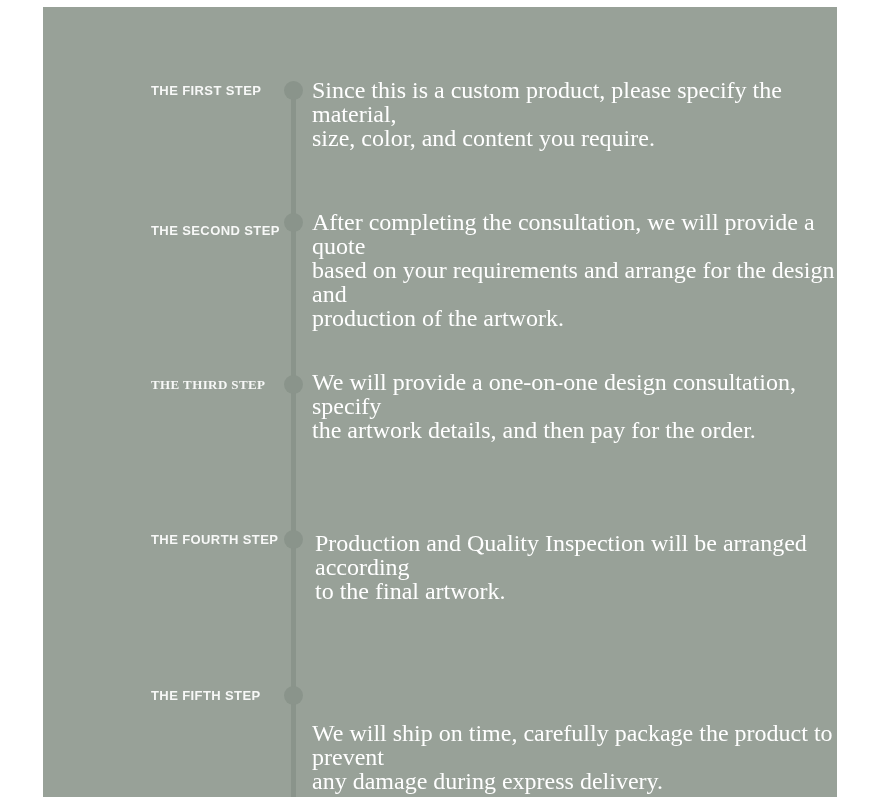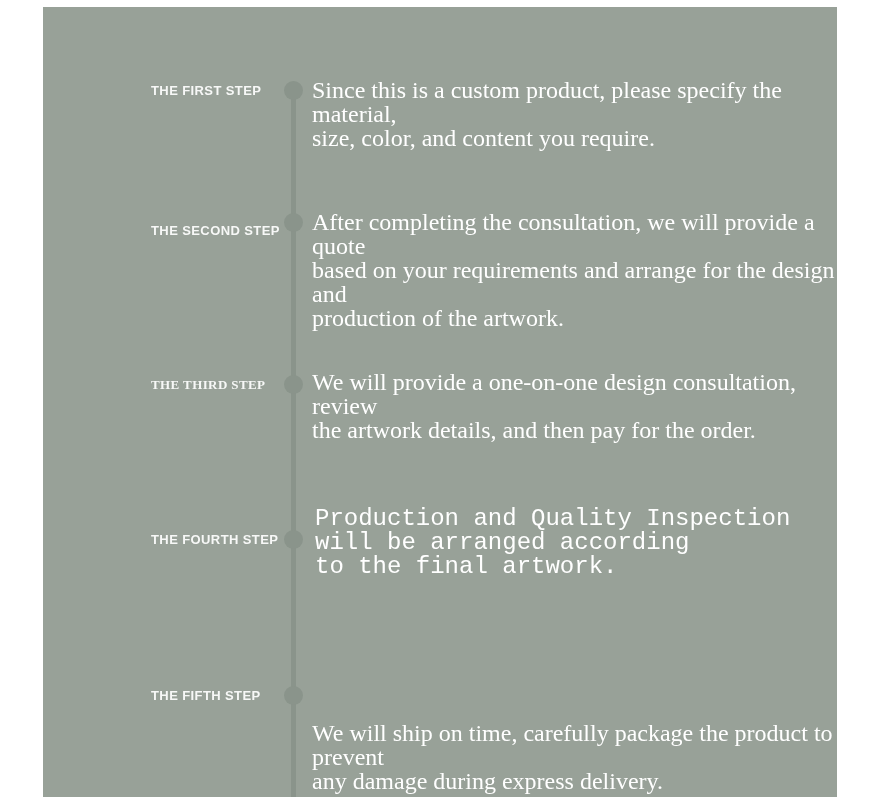--- a/index.html
+++ b/index.html
@@ -60,21 +60,21 @@
     font-family: "Liberation Serif", serif;
     font-size: 24px;
     line-height: 24px;
     color: #ffffff;
     white-space: pre-line;
   }
   
   .s1 .step-label { top: 76px; }  .s1 .step-dot { top: 74px; }  .s1 .step-desc { top: 71px; }
   .s2 .step-label { top: 216px; } .s2 .step-dot { top: 206px; } .s2 .step-desc { top: 203px; }
   .s3 .step-label { top: 370px; font-family: Liberation Serif, serif; } .s3 .step-dot { top: 368px; } .s3 .step-desc { top: 363px; }
-  .s4 .step-label { top: 525px; } .s4 .step-dot { top: 523px; } .s4 .step-desc { top: 500px; padding-left: 3px; font-family: Liberation Mono, monospace; }
+  .s4 .step-label { top: 525px; } .s4 .step-dot { top: 523px; } .s4 .step-desc { top: 524px; padding-left: 3px; }
   .s5 .step-label { top: 681px; } .s5 .step-dot { top: 679px; } .s5 .step-desc { top: 714px; }
 </style>
 </head>
 <body>
 
 <div class="canvas">
   <div class="panel">
 
     <div class="timeline-line"></div>
 
@@ -89,21 +89,21 @@
       <div class="step-label">THE SECOND STEP</div>
       <div class="step-dot"></div>
       <div class="step-desc">After completing the consultation, we will provide a quote
 based on your requirements and arrange for the design and
 production of the artwork.</div>
     </div>
 
     <div class="step s3">
       <div class="step-label">THE THIRD STEP</div>
       <div class="step-dot"></div>
-      <div class="step-desc">We will provide a one-on-one design consultation, review
+      <div class="step-desc">We will provide a one-on-one design consultation, specify
 the artwork details, and then pay for the order.</div>
     </div>
 
     <div class="step s4">
       <div class="step-label">THE FOURTH STEP</div>
       <div class="step-dot"></div>
       <div class="step-desc">Production and Quality Inspection will be arranged according
 to the final artwork.</div>
     </div>
 

